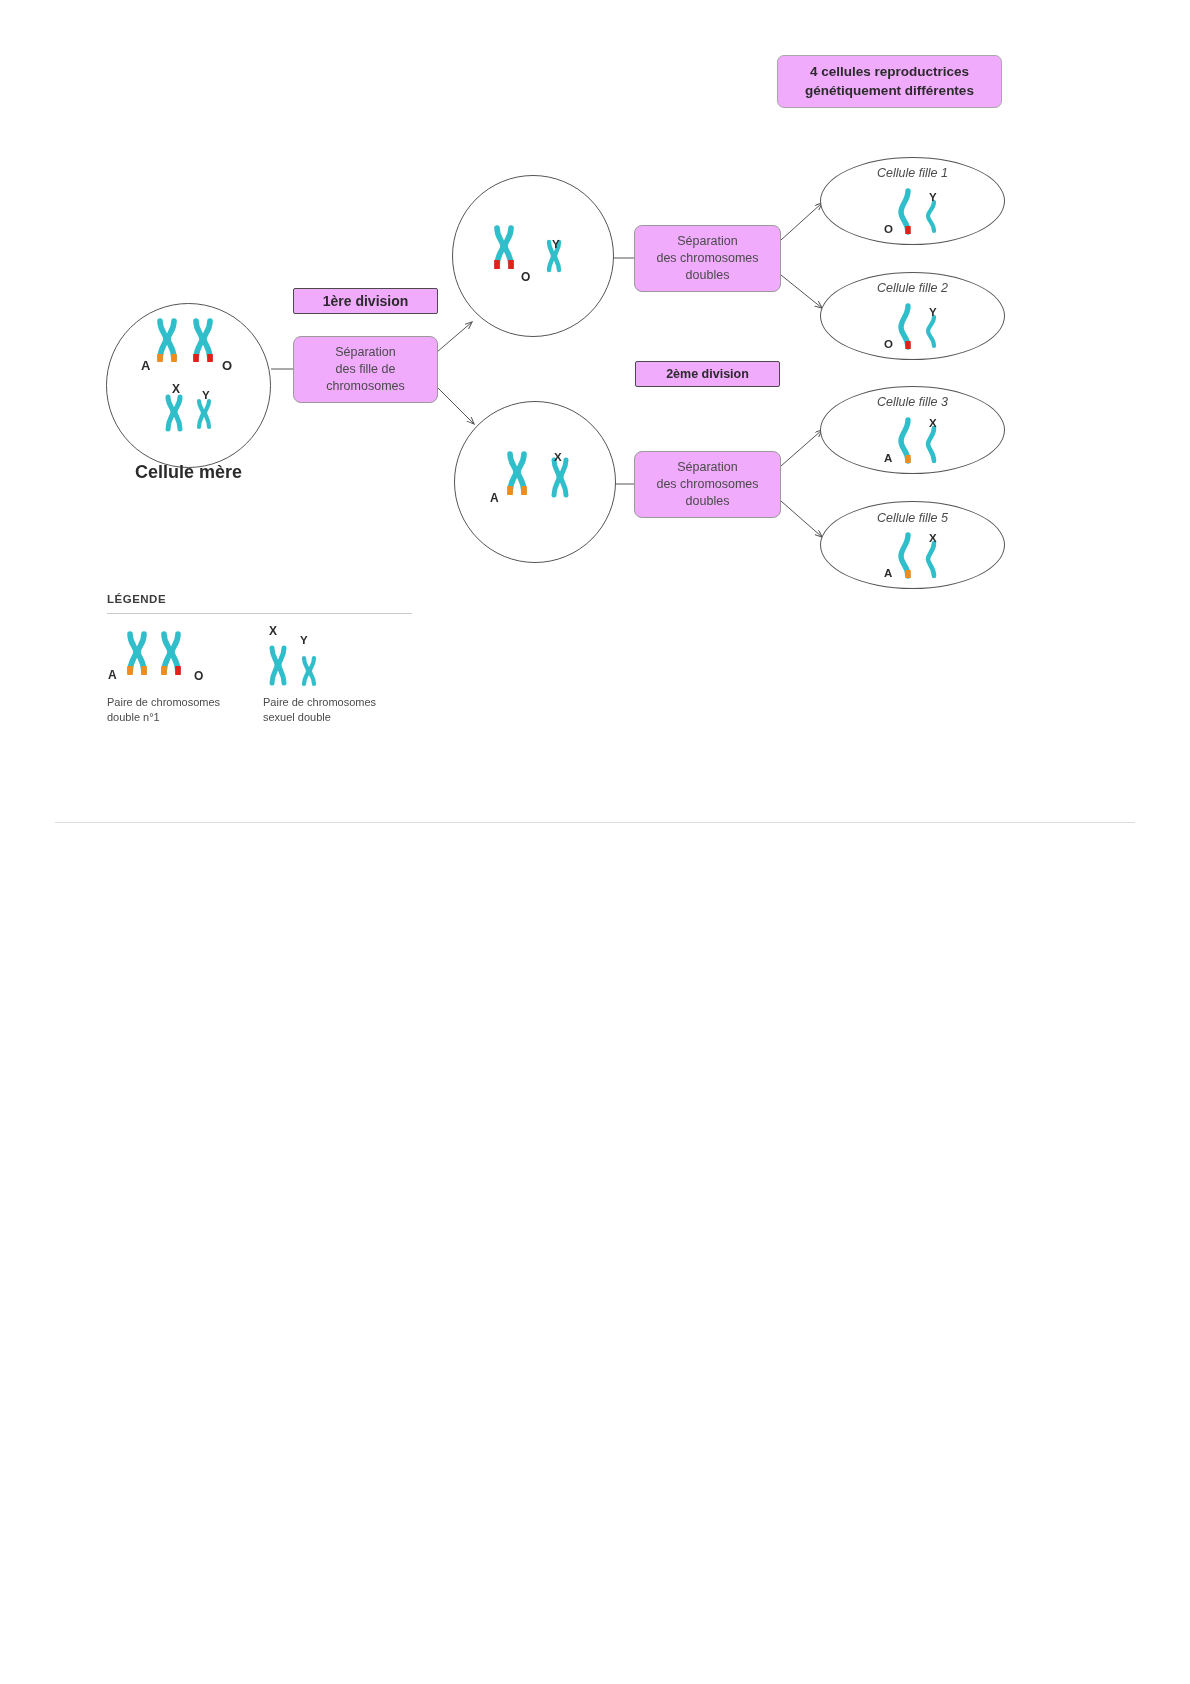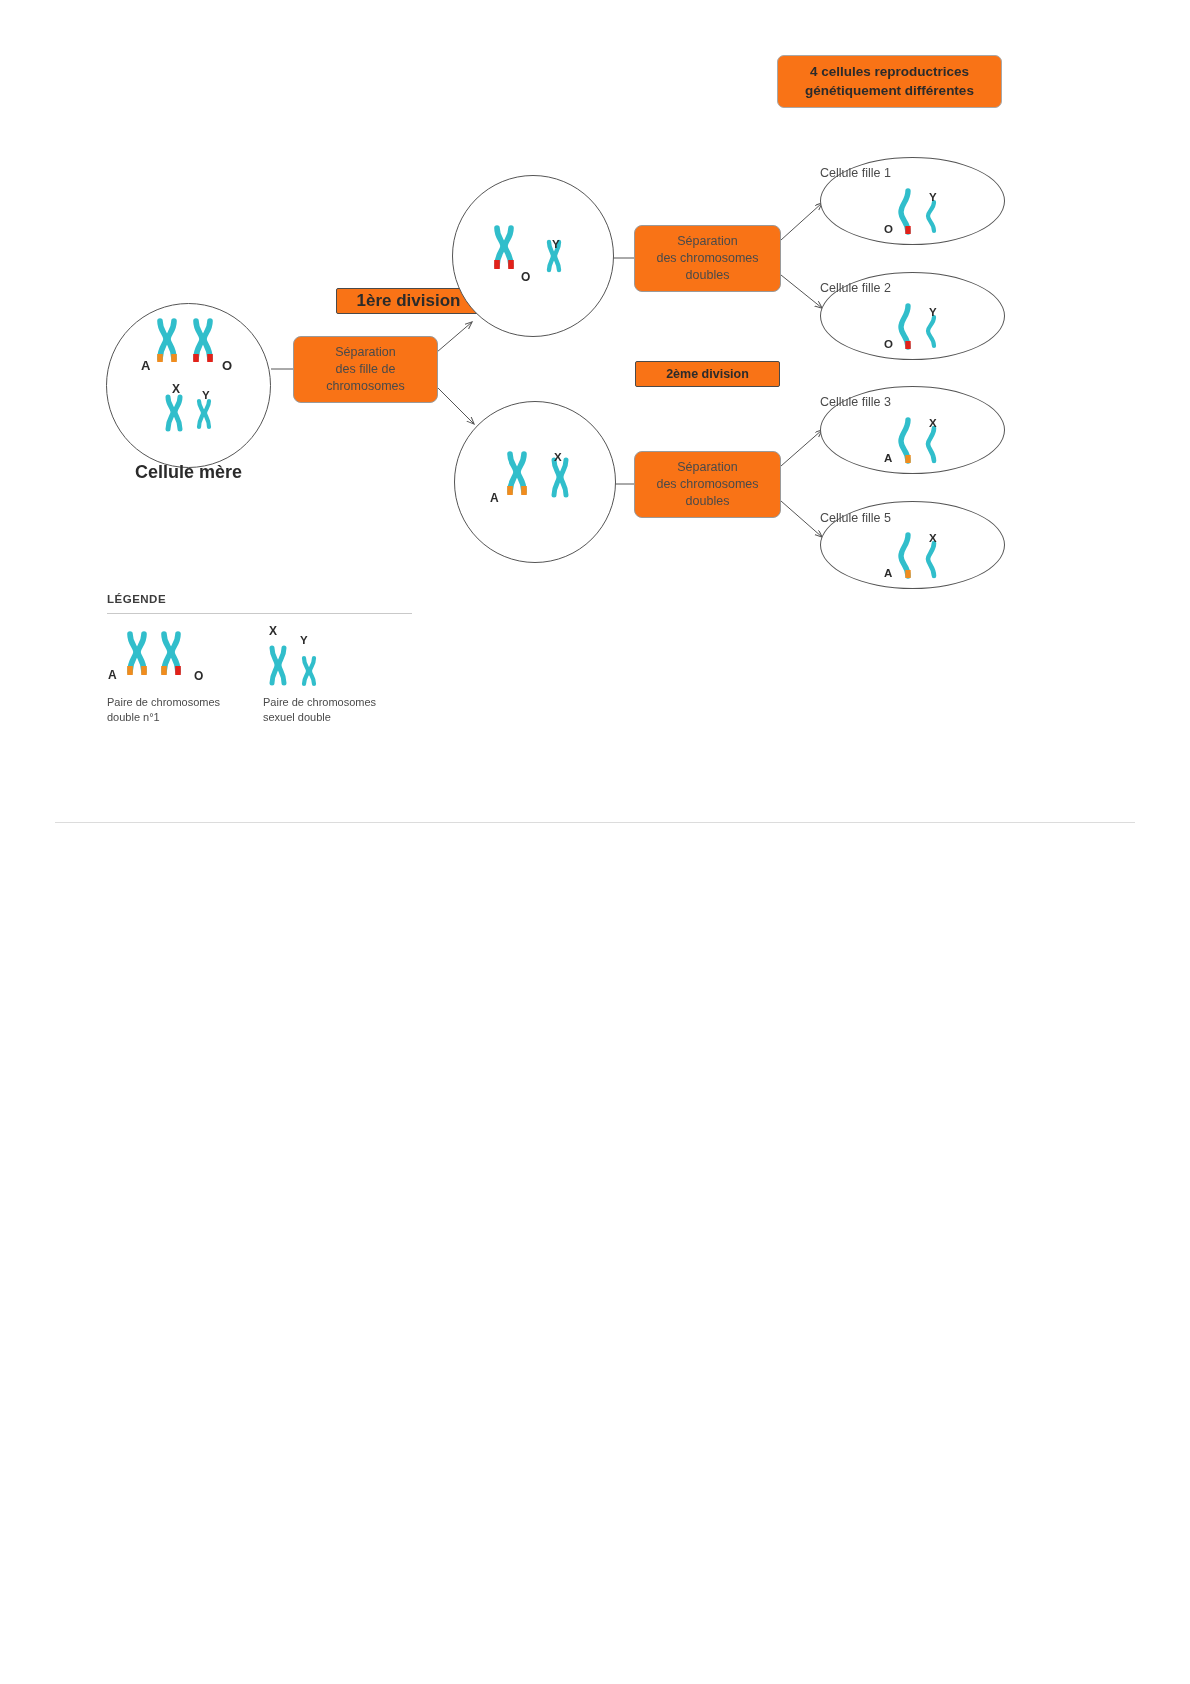--- a/index.html
+++ b/index.html
@@ -6,32 +6,32 @@
   body{
     width:1190px;height:1684px;position:relative;
     font-family:"Liberation Sans",sans-serif;
     color:#3c3c3c;-webkit-font-smoothing:antialiased;
   }
   .canvas{position:absolute;left:0;top:0;width:1190px;height:1684px;}
   svg.wires{position:absolute;left:0;top:0;width:1190px;height:1684px;pointer-events:none;}
 
   
   .box{
-    position:absolute;box-sizing:border-box;background:#f97316;
+    position:absolute;box-sizing:border-box;background:#f0abfc;
     display:flex;align-items:center;justify-content:center;text-align:center;
   }
   .box-strong{border:1.6px solid #4a4a4a;border-radius:2px;font-weight:bold;color:#2b2b2b;}
   .box-thin{border:1px solid #9a9a9a;border-radius:8px;color:#4a4a4a;line-height:1.35;}
   .box-round{border:1px solid #a8a8a8;border-radius:7px;font-weight:bold;color:#2b2b2b;line-height:1.4;}
 
   
   .cell-circle{position:absolute;box-sizing:border-box;border:1.1px solid #555;border-radius:50%;background:#fff;}
   .cell-ellipse{position:absolute;box-sizing:border-box;border:1.1px solid #555;border-radius:50%;background:#fff;}
   .cell-caption{position:absolute;text-align:center;font-weight:bold;color:#2b2b2b;}
-  .daughter-title{position:absolute;text-align:left;color:#4a4a4a;white-space:nowrap;}
+  .daughter-title{position:absolute;text-align:center;color:#4a4a4a;white-space:nowrap;font-style:italic;}
 
   
   .glyph-label{position:absolute;font-weight:bold;color:#2b2b2b;}
 
   
   .legend-title{position:absolute;font-weight:bold;letter-spacing:.5px;color:#3c3c3c;}
   .legend-rule{position:absolute;height:1px;background:#c9c9c9;}
   .legend-cap{position:absolute;line-height:1.35;color:#4a4a4a;}
 
   .footer-rule{position:absolute;height:1px;background:#dcdcdc;}
@@ -100,21 +100,21 @@
     </g>
   </svg>
 
   <div class="glyph-label" style="left:141px;top:358px;font-size:13px;">A</div>
   <div class="glyph-label" style="left:222px;top:358px;font-size:13px;">O</div>
   <div class="glyph-label" style="left:172px;top:382px;font-size:12px;">X</div>
   <div class="glyph-label" style="left:202px;top:389px;font-size:11.5px;">Y</div>
 
   <div class="cell-caption" style="left:106px;top:462px;width:165px;font-size:18px;">Cellule mère</div>
 
-  <div class="box box-strong" style="left:293px;top:288px;width:145px;height:26px;font-size:17px;margin-left:43px;">1ère division</div>
+  <div class="box box-strong" style="left:293px;top:288px;width:145px;height:26px;font-size:14px;">1ère division</div>
 
   <div class="box box-thin" style="left:293px;top:336px;width:145px;height:67px;font-size:12.5px;">
     <div>
       <div>Séparation</div>
       <div>des fille de</div>
       <div>chromosomes</div>
     </div>
   </div>
 
   <div class="cell-circle" style="left:452px;top:175px;width:162px;height:162px;"></div>

